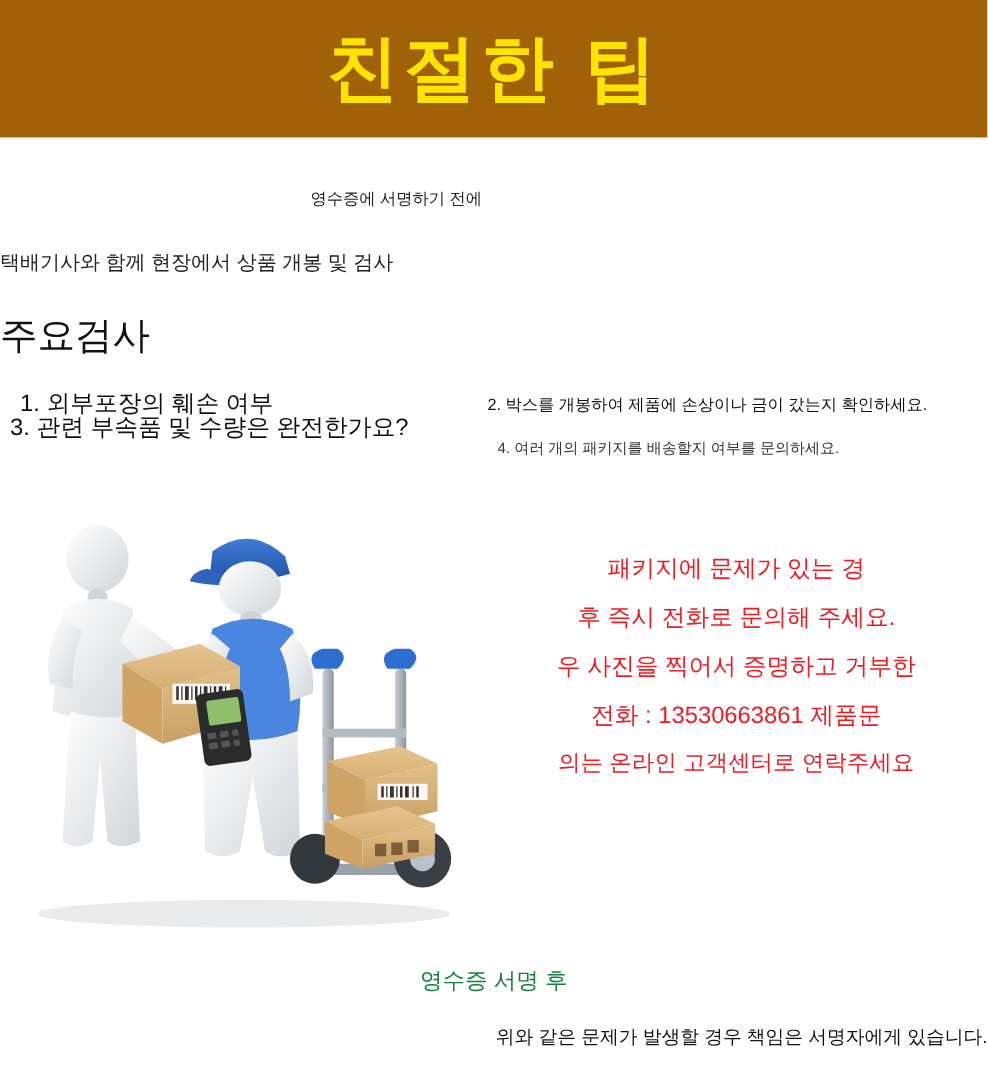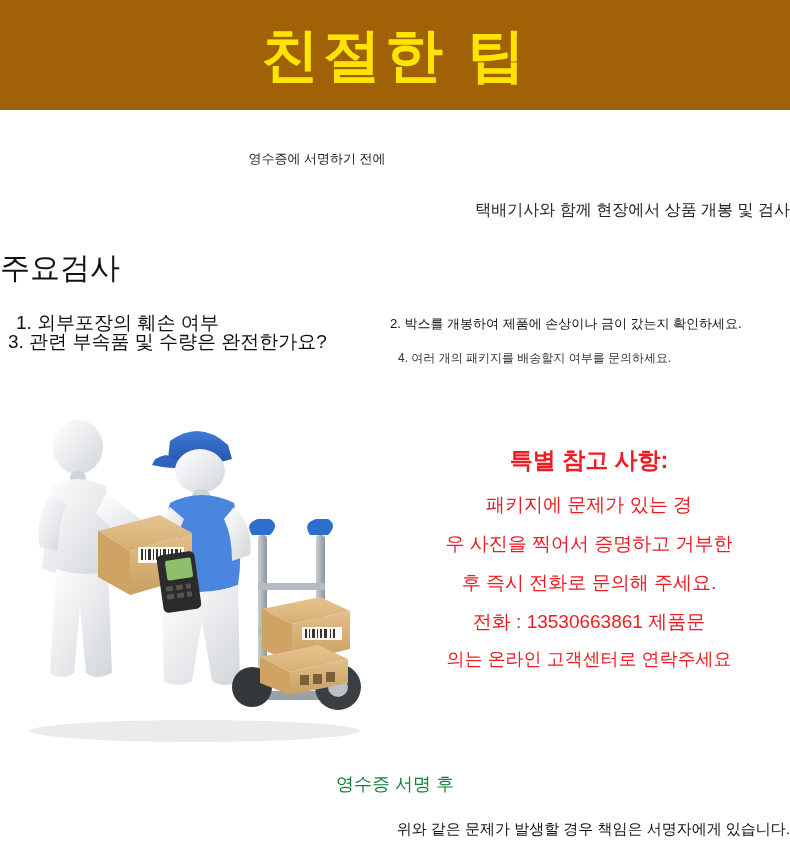--- a/index.html
+++ b/index.html
@@ -48,21 +48,21 @@
     width: 634px;
     text-align: center;
     font-size: 13px;
     color: #222;
   }
   .intro-2 {
     position: absolute;
     top: 200px;
     left: 0;
     width: 790px;
-    text-align: right;
+    text-align: left;
     font-size: 16px;
     color: #222;
   }
   .section-title {
     position: absolute;
     top: 248px;
     left: 0;
     width: 790px;
     text-align: left;
     font-size: 30px;
@@ -280,24 +280,23 @@
         <g fill="#6d5230" opacity="0.85">
           <rect x="280" y="280" width="9" height="10"></rect>
           <rect x="293" y="279" width="9" height="10"></rect>
           <rect x="306" y="277" width="9" height="10"></rect>
         </g>
       </g>
     </svg>
   </div>
 
   <div class="notice">
-    <div class="notice-title">특별 참고 사항:</div>
     <div class="notice-line">패키지에 문제가 있는 경</div>
+    <div class="notice-line">후 즉시 전화로 문의해 주세요.</div>
     <div class="notice-line">우 사진을 찍어서 증명하고 거부한</div>
-    <div class="notice-line">후 즉시 전화로 문의해 주세요.</div>
     <div class="notice-line">전화 : 13530663861 제품문</div>
     <div class="notice-line small">의는 온라인 고객센터로 연락주세요</div>
   </div>
 
   <div class="foot-1">영수증 서명 후</div>
   <div class="foot-2">위와 같은 문제가 발생할 경우 책임은 서명자에게 있습니다.</div>
 
 </div>
 
 </body></html>

